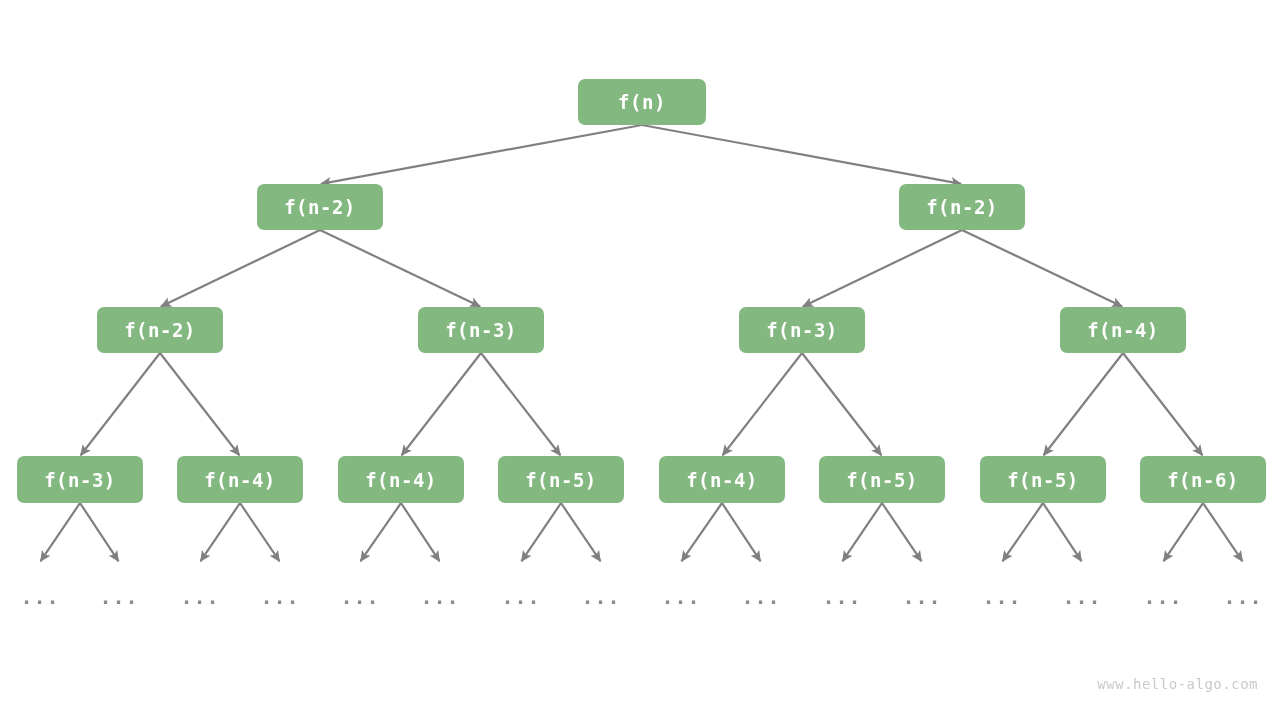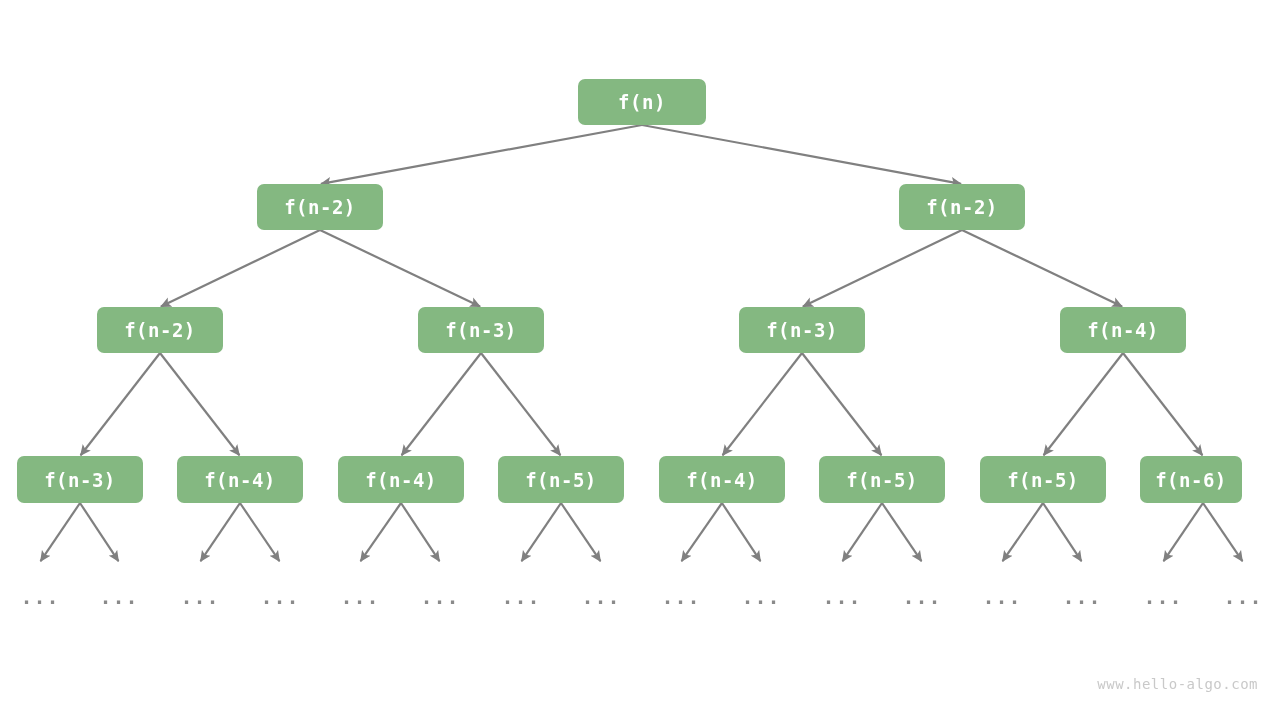--- a/index.html
+++ b/index.html
@@ -116,21 +116,21 @@
       <div class="node" style="left: 418px; top: 307px; width: 126px; height: 46px; background: rgb(132, 184, 129); color: rgb(255, 255, 255);">f(n-3)</div>
       <div class="node" style="left: 739px; top: 307px; width: 126px; height: 46px; background: rgb(132, 184, 129); color: rgb(255, 255, 255);">f(n-3)</div>
       <div class="node" style="left: 1060px; top: 307px; width: 126px; height: 46px; background: rgb(132, 184, 129); color: rgb(255, 255, 255);">f(n-4)</div>
       <div class="node" style="left: 17px; top: 456px; width: 126px; height: 47px; background: rgb(132, 184, 129); color: rgb(255, 255, 255);">f(n-3)</div>
       <div class="node" style="left: 177px; top: 456px; width: 126px; height: 47px; background: rgb(132, 184, 129); color: rgb(255, 255, 255);">f(n-4)</div>
       <div class="node" style="left: 338px; top: 456px; width: 126px; height: 47px; background: rgb(132, 184, 129); color: rgb(255, 255, 255);">f(n-4)</div>
       <div class="node" style="left: 498px; top: 456px; width: 126px; height: 47px; background: rgb(132, 184, 129); color: rgb(255, 255, 255);">f(n-5)</div>
       <div class="node" style="left: 659px; top: 456px; width: 126px; height: 47px; background: rgb(132, 184, 129); color: rgb(255, 255, 255);">f(n-4)</div>
       <div class="node" style="left: 819px; top: 456px; width: 126px; height: 47px; background: rgb(132, 184, 129); color: rgb(255, 255, 255);">f(n-5)</div>
       <div class="node" style="left: 980px; top: 456px; width: 126px; height: 47px; background: rgb(132, 184, 129); color: rgb(255, 255, 255);">f(n-5)</div>
-      <div class="node" style="left: 1140px; top: 456px; width: 102px; height: 47px; background: rgb(132, 184, 129); color: rgb(255, 255, 255);">f(n-6)</div>
+      <div class="node" style="left: 1140px; top: 456px; width: 126px; height: 47px; background: rgb(132, 184, 129); color: rgb(255, 255, 255);">f(n-6)</div>
     </div>
   <div id="ellipsis-layer">
       <div class="ellipsis" style="left: 40px; top: 587px; color: rgb(138, 138, 138);">...</div>
       <div class="ellipsis" style="left: 119px; top: 587px; color: rgb(138, 138, 138);">...</div>
       <div class="ellipsis" style="left: 200px; top: 587px; color: rgb(138, 138, 138);">...</div>
       <div class="ellipsis" style="left: 280px; top: 587px; color: rgb(138, 138, 138);">...</div>
       <div class="ellipsis" style="left: 360px; top: 587px; color: rgb(138, 138, 138);">...</div>
       <div class="ellipsis" style="left: 440px; top: 587px; color: rgb(138, 138, 138);">...</div>
       <div class="ellipsis" style="left: 521px; top: 587px; color: rgb(138, 138, 138);">...</div>
       <div class="ellipsis" style="left: 601px; top: 587px; color: rgb(138, 138, 138);">...</div>

